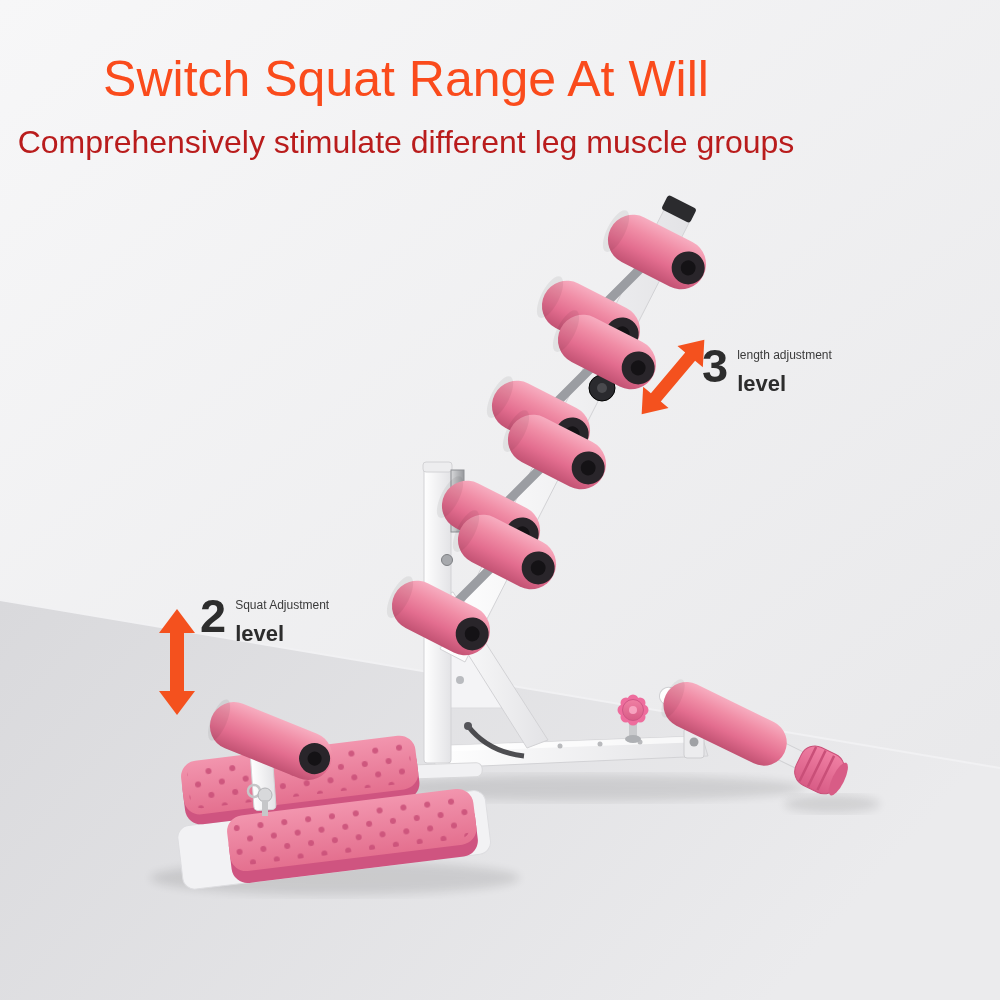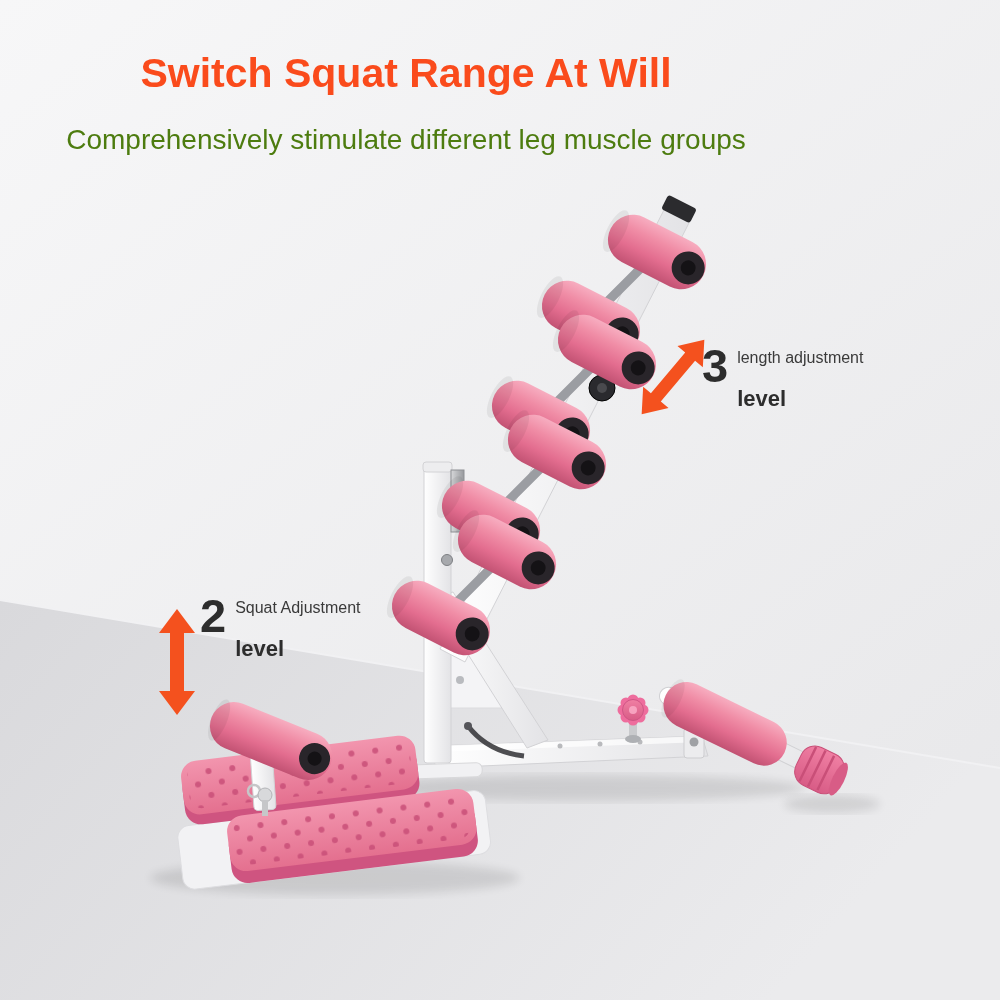--- a/index.html
+++ b/index.html
@@ -9,32 +9,32 @@
   }
   html,body{margin:0;padding:0;}
   body{
     width:1000px;height:1000px;overflow:hidden;position:relative;
     font-family:"Liberation Sans", sans-serif;
     background:#efeff1;
   }
   .stage{position:absolute;inset:0;}
   .headline{
     position:absolute;top:50px;left:0;width:812px;text-align:center;
-    font-size:41px;font-weight:700;color:var(--title-orange);
+    font-size:50px;font-weight:400;color:var(--title-orange);
     letter-spacing:0px;
   }
   .subheadline{
     position:absolute;top:124px;left:0;width:812px;text-align:center;
-    font-size:28px;font-weight:400;color:#4d7c0f;
+    font-size:32px;font-weight:400;color:#b91c1c;
   }
   .anno{position:absolute;display:flex;align-items:flex-start;}
   .anno-num{font-size:47px;font-weight:700;color:var(--text-dark);line-height:.95;}
   .anno-col{margin-left:9px;margin-top:5px;}
-  .anno-label{font-size:16px;color:#3a3a3a;line-height:1.1;}
-  .anno-unit{font-size:22px;font-weight:700;color:var(--text-dark);margin-top:20px;line-height:1.05;}
+  .anno-label{font-size:12px;color:#3a3a3a;line-height:1.1;}
+  .anno-unit{font-size:22px;font-weight:700;color:var(--text-dark);margin-top:10px;line-height:1.05;}
   .anno-right{left:702px;top:344px;}
   .anno-left{left:200px;top:594px;}
 </style>
 </head>
 <body>
 
 <div class="stage">
 
   <svg width="1000" height="1000" viewBox="0 0 1000 1000" xmlns="http://www.w3.org/2000/svg">
     <defs>

